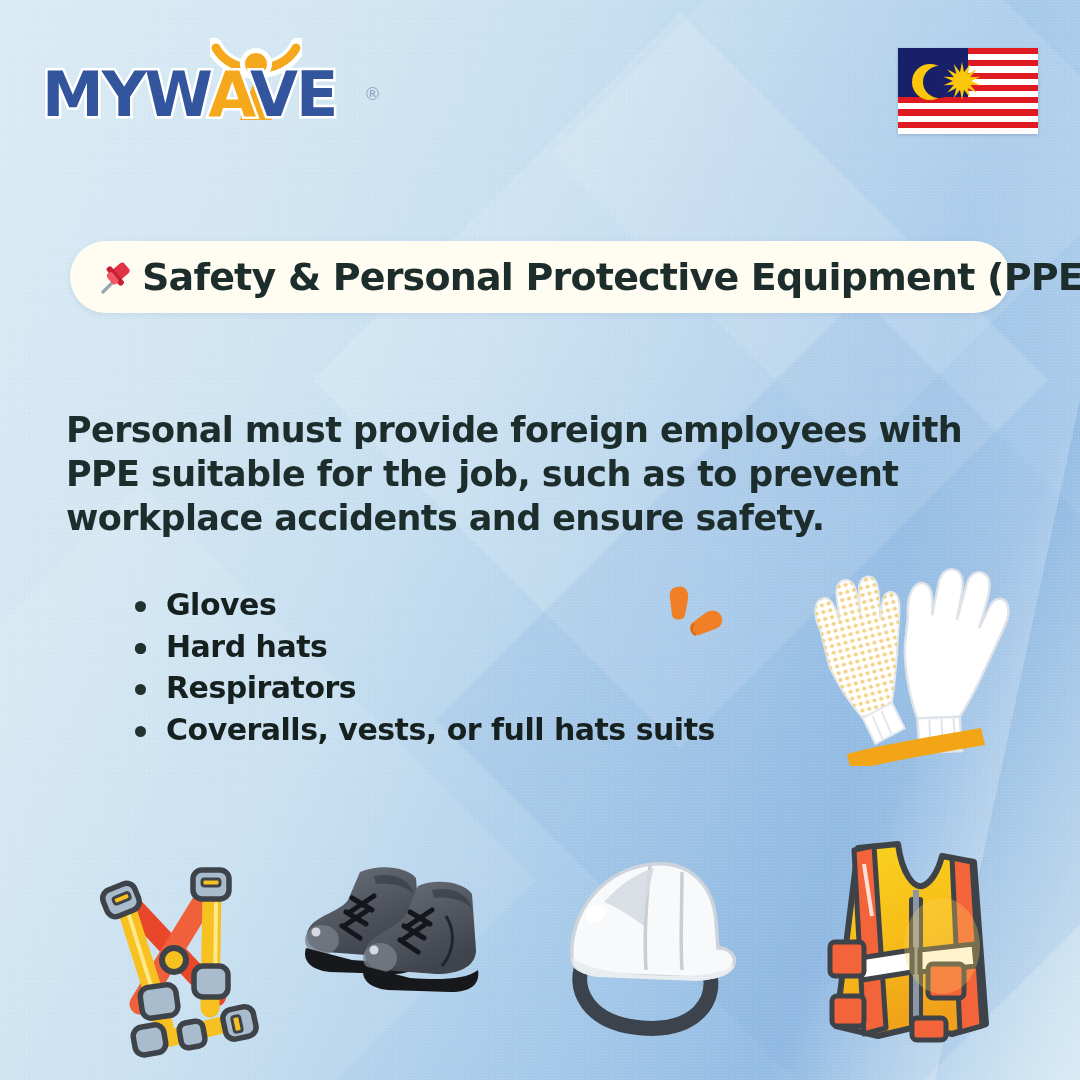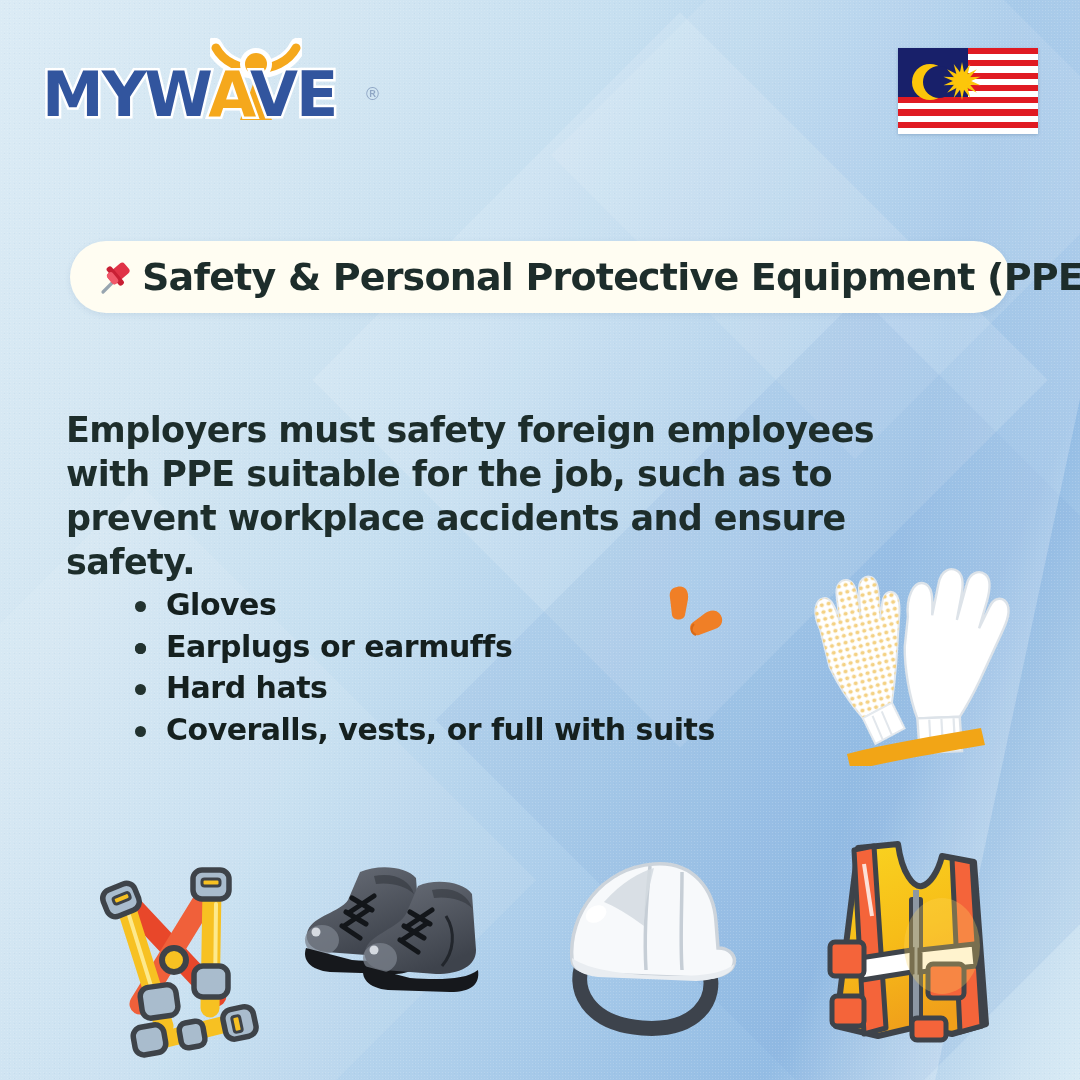--- a/index.html
+++ b/index.html
@@ -248,28 +248,28 @@
         <g transform="rotate(-40 22 17)">
           <rect x="11" y="11" width="22" height="13" rx="3.5" fill="#e03347"></rect>
           <rect x="15" y="6" width="6" height="23" rx="2.6" fill="#c81f34"></rect>
           <rect x="11" y="11" width="7" height="13" rx="3" fill="#f0586a"></rect>
         </g>
       </svg>
     </span>
     <span id="title-text">Safety &amp; Personal Protective Equipment (PPE)</span>
   </div>
 
-  <p id="paragraph">Employers must safety foreign employees with PPE suitable for the job, such as to prevent workplace accidents and ensure safety.</p>
+  <p id="paragraph">Personal must provide foreign employees with PPE suitable for the job, such as to prevent workplace accidents and ensure safety.</p>
 
   <ul id="bullets">
     <li><span class="dot"></span><span>Gloves</span></li>
     <li><span class="dot"></span></li>
-    <li><span class="dot"></span><span>Earplugs or earmuffs</span></li>
     <li><span class="dot"></span><span>Hard hats</span></li>
-    <li><span class="dot"></span><span>Coveralls, vests, or full with suits</span></li>
+    <li><span class="dot"></span><span>Respirators</span></li>
+    <li><span class="dot"></span><span>Coveralls, vests, or full hats suits</span></li>
   </ul>
 
   <div class="art" id="art-earplugs">
     <svg viewBox="0 0 68 62" width="68" height="62">
       <g fill="#f07f26">
         <path d="M14 4 C22 2 26 8 25 16 L22 32 C21 38 10 38 9 32 L7 15 C6 9 8 5 14 4 Z"></path>
         <path d="M56 30 C62 36 59 44 52 46 L36 52 C30 54 24 45 29 40 L41 31 C46 27 52 26 56 30 Z"></path>
       </g>
       <path d="M31 41 C27 45 28 50 33 52" stroke="#d96a16" stroke-width="2" fill="none"></path>
     </svg>

